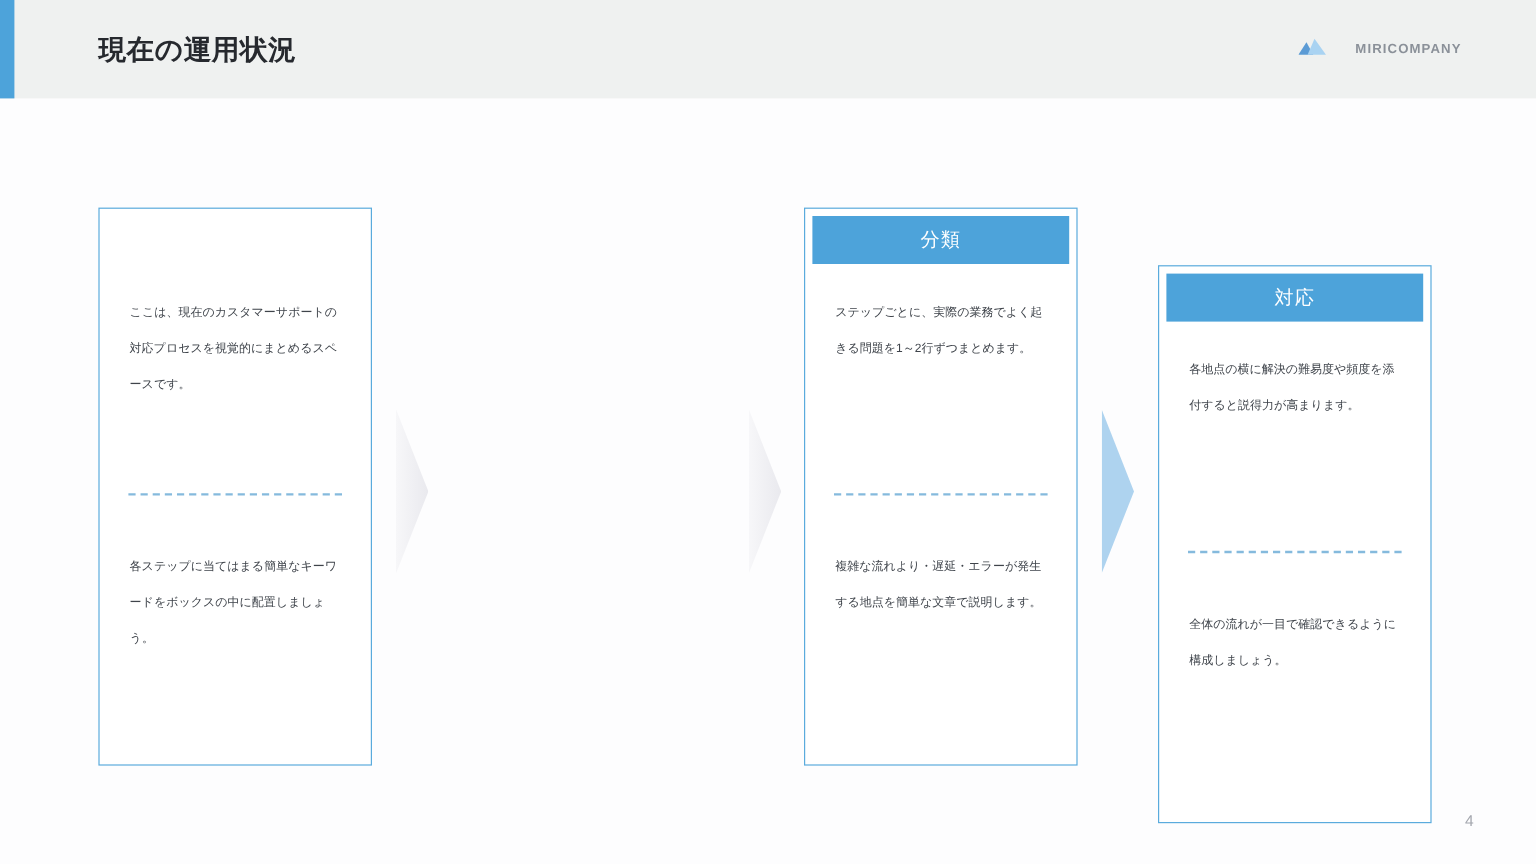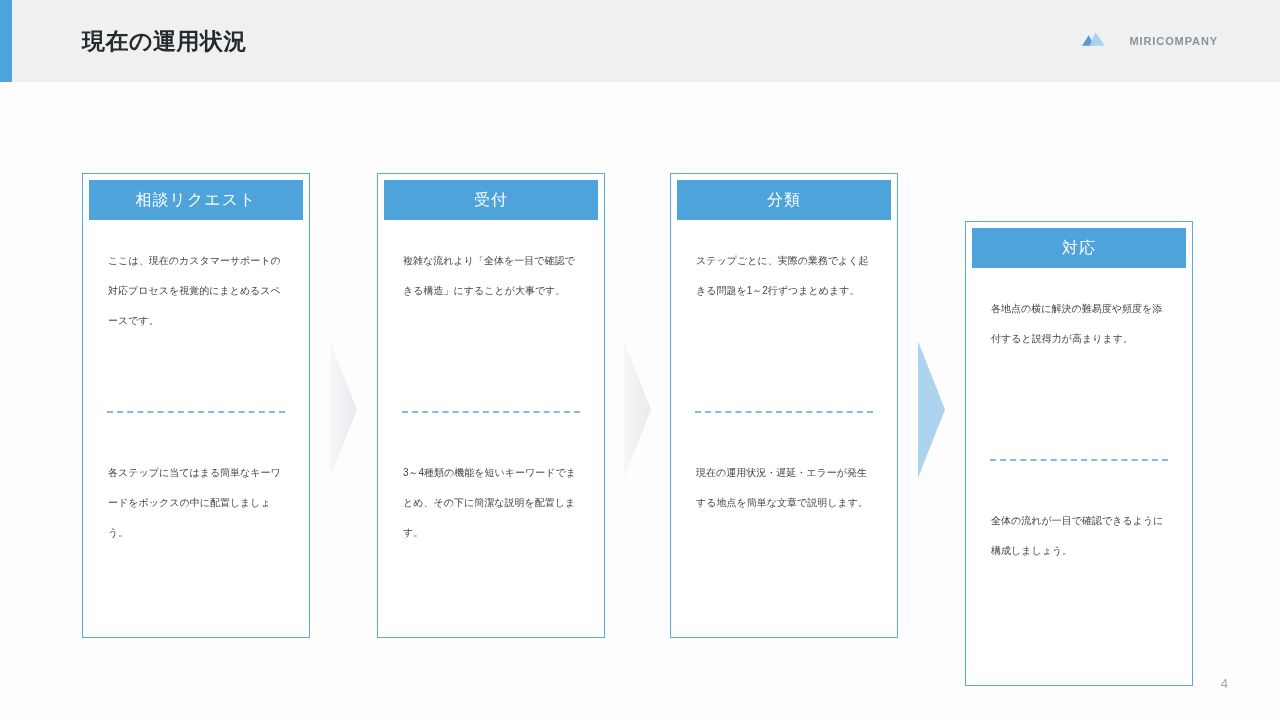--- a/index.html
+++ b/index.html
@@ -63,42 +63,35 @@
         <svg width="23" height="14" viewBox="0 0 24 14" aria-hidden="true">
           <polygon points="0,14 7,3 13,14" fill="#5b9bd5"></polygon>
           <polygon points="8,14 14,0 24,14" fill="#a9d3f2"></polygon>
         </svg>
       </span>
       <span class="logo-text">MIRICOMPANY</span>
     </div>
   </div>
 
   <div class="step-box p0">
-    <div class="step-header">相談リクエスト</div>
     <div class="step-top-text">ここは、現在のカスタマーサポートの対応プロセスを視覚的にまとめるスペースです。</div>
     <div class="step-divider"></div>
     <div class="step-bottom-text">各ステップに当てはまる簡単なキーワードをボックスの中に配置しましょう。</div>
   </div>
 
   <div class="flow-arrow a0"></div>
 
-  <div class="step-box p1">
-    <div class="step-header">受付</div>
-    <div class="step-top-text">複雑な流れより「全体を一目で確認できる構造」にすることが大事です。</div>
-    <div class="step-divider"></div>
-    <div class="step-bottom-text">3～4種類の機能を短いキーワードでまとめ、その下に簡潔な説明を配置します。</div>
-  </div>
 
   <div class="flow-arrow a1"></div>
 
   <div class="step-box p2">
     <div class="step-header">分類</div>
     <div class="step-top-text">ステップごとに、実際の業務でよく起きる問題を1～2行ずつまとめます。</div>
     <div class="step-divider"></div>
-    <div class="step-bottom-text">現在の運用状況・遅延・エラーが発生する地点を簡単な文章で説明します。</div>
+    <div class="step-bottom-text">複雑な流れより・遅延・エラーが発生する地点を簡単な文章で説明します。</div>
   </div>
 
   <div class="flow-arrow a2"></div>
 
   <div class="step-box p3">
     <div class="step-header">対応</div>
     <div class="step-top-text">各地点の横に解決の難易度や頻度を添付すると説得力が高まります。</div>
     <div class="step-divider"></div>
     <div class="step-bottom-text">全体の流れが一目で確認できるように構成しましょう。</div>
   </div>

